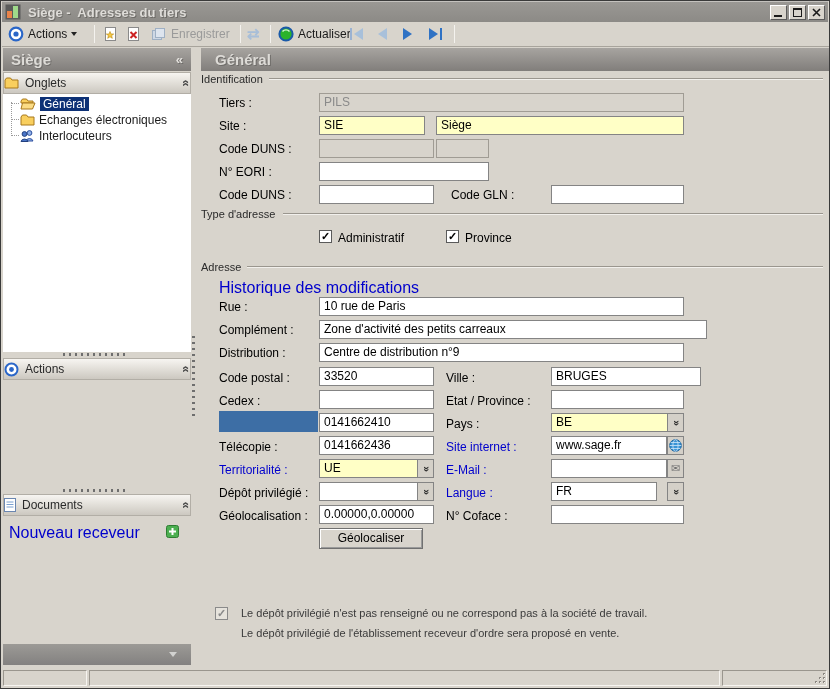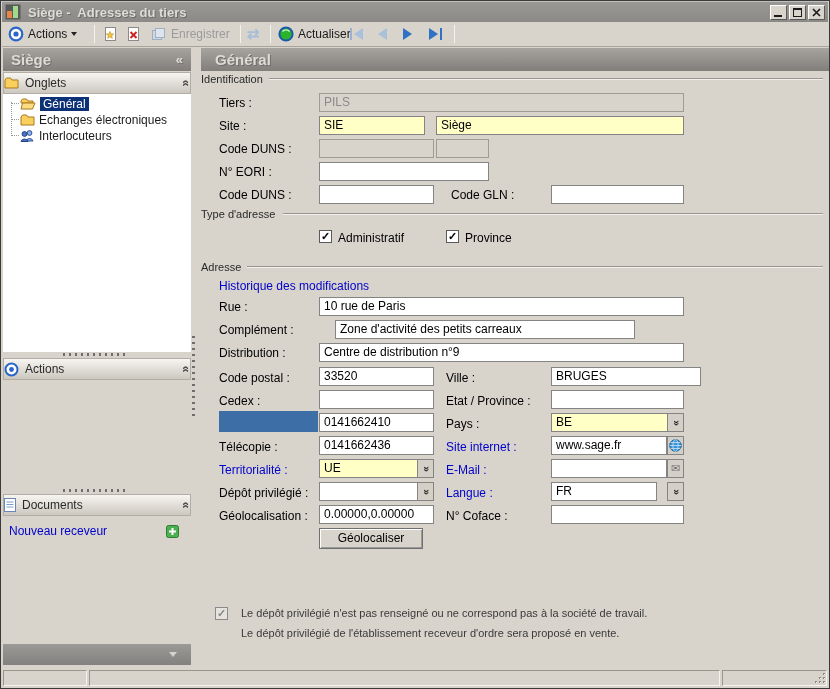--- a/index.html
+++ b/index.html
@@ -28,21 +28,21 @@
   
   .section-header{position:absolute;left:2px;width:188px;height:22px;background:linear-gradient(#f7f5f1,#ccc8c0);
     border:1px solid #b2aea6;display:flex;align-items:center;gap:6px;padding:0 0;font-size:12px;color:#2a2a2a;}
   .tree{position:absolute;left:2px;top:93px;width:188px;height:258px;background:#ffffff;}
   .tree-item{position:absolute;height:15px;display:flex;align-items:center;gap:4px;font-size:12px;color:#1a1a1a;cursor:default;}
   .tree-sel{background:#0d3176;color:#ffffff;padding:0 3px;}
   .tdot-v{position:absolute;width:1px;border-left:1px dotted #9a9a9a;}
   .tdot-h{position:absolute;height:1px;border-top:1px dotted #9a9a9a;}
   .hdots{position:absolute;height:3px;width:66px;background-image:repeating-linear-gradient(90deg,#6e6e6e 0 2px,transparent 2px 6px);}
   .vdots{position:absolute;width:3px;height:80px;background-image:repeating-linear-gradient(180deg,#6e6e6e 0 2px,transparent 2px 6px);}
-  .link{color:#0000cc;font-size:12px;text-decoration:none;cursor:pointer;}
+  .link{color:#0000cc;font-size:16px;text-decoration:none;cursor:pointer;}
   .side-bottom{position:absolute;left:2px;top:643px;width:188px;height:21px;background:linear-gradient(#9c9a96,#838180);}
   
   .lbl{position:absolute;font-size:12px;color:#000;white-space:nowrap;}
   .lbl-blue{color:#0000cc;}
   .grp{position:absolute;font-size:11px;color:#2a2a2a;white-space:nowrap;}
   .grp-line{position:absolute;height:2px;border-top:1px solid #9a968e;border-bottom:1px solid #f2f0ec;}
   .fld{position:absolute;height:19px;background:#ffffff;border:1px solid #848484;font-size:12px;
     padding:1px 4px;color:#000;white-space:nowrap;overflow:hidden;line-height:15px;}
   .yellow{background:#ffffc6;}
   .ro{background:#d8d4cc;color:#8a8a8a;border-color:#a09c94;}
@@ -260,21 +260,21 @@
 
   <span class="grp" style="left:200px;top:260px">Adresse</span>
   <div class="grp-line" style="left:246px;top:265px;width:576px"></div>
 
   <a class="link" style="position:absolute;left:218px;top:278px">Historique des modifications</a>
 
   <span class="lbl" style="left:218px;top:299px">Rue :</span>
   <div class="fld" style="left:318px;top:296px;width:365px">10 rue de Paris</div>
 
   <span class="lbl" style="left:218px;top:322px">Complément :</span>
-  <div class="fld" style="left:334px;top:319px;width:300px">Zone d'activité des petits carreaux</div>
+  <div class="fld" style="left:318px;top:319px;width:388px">Zone d'activité des petits carreaux</div>
 
   <span class="lbl" style="left:218px;top:345px">Distribution :</span>
   <div class="fld" style="left:318px;top:342px;width:365px">Centre de distribution n°9</div>
 
   <span class="lbl" style="left:218px;top:370px">Code postal :</span>
   <div class="fld" style="left:318px;top:366px;width:115px">33520</div>
   <span class="lbl" style="left:445px;top:370px">Ville :</span>
   <div class="fld" style="left:550px;top:366px;width:150px">BRUGES</div>
 
   <span class="lbl" style="left:218px;top:393px">Cedex :</span>

